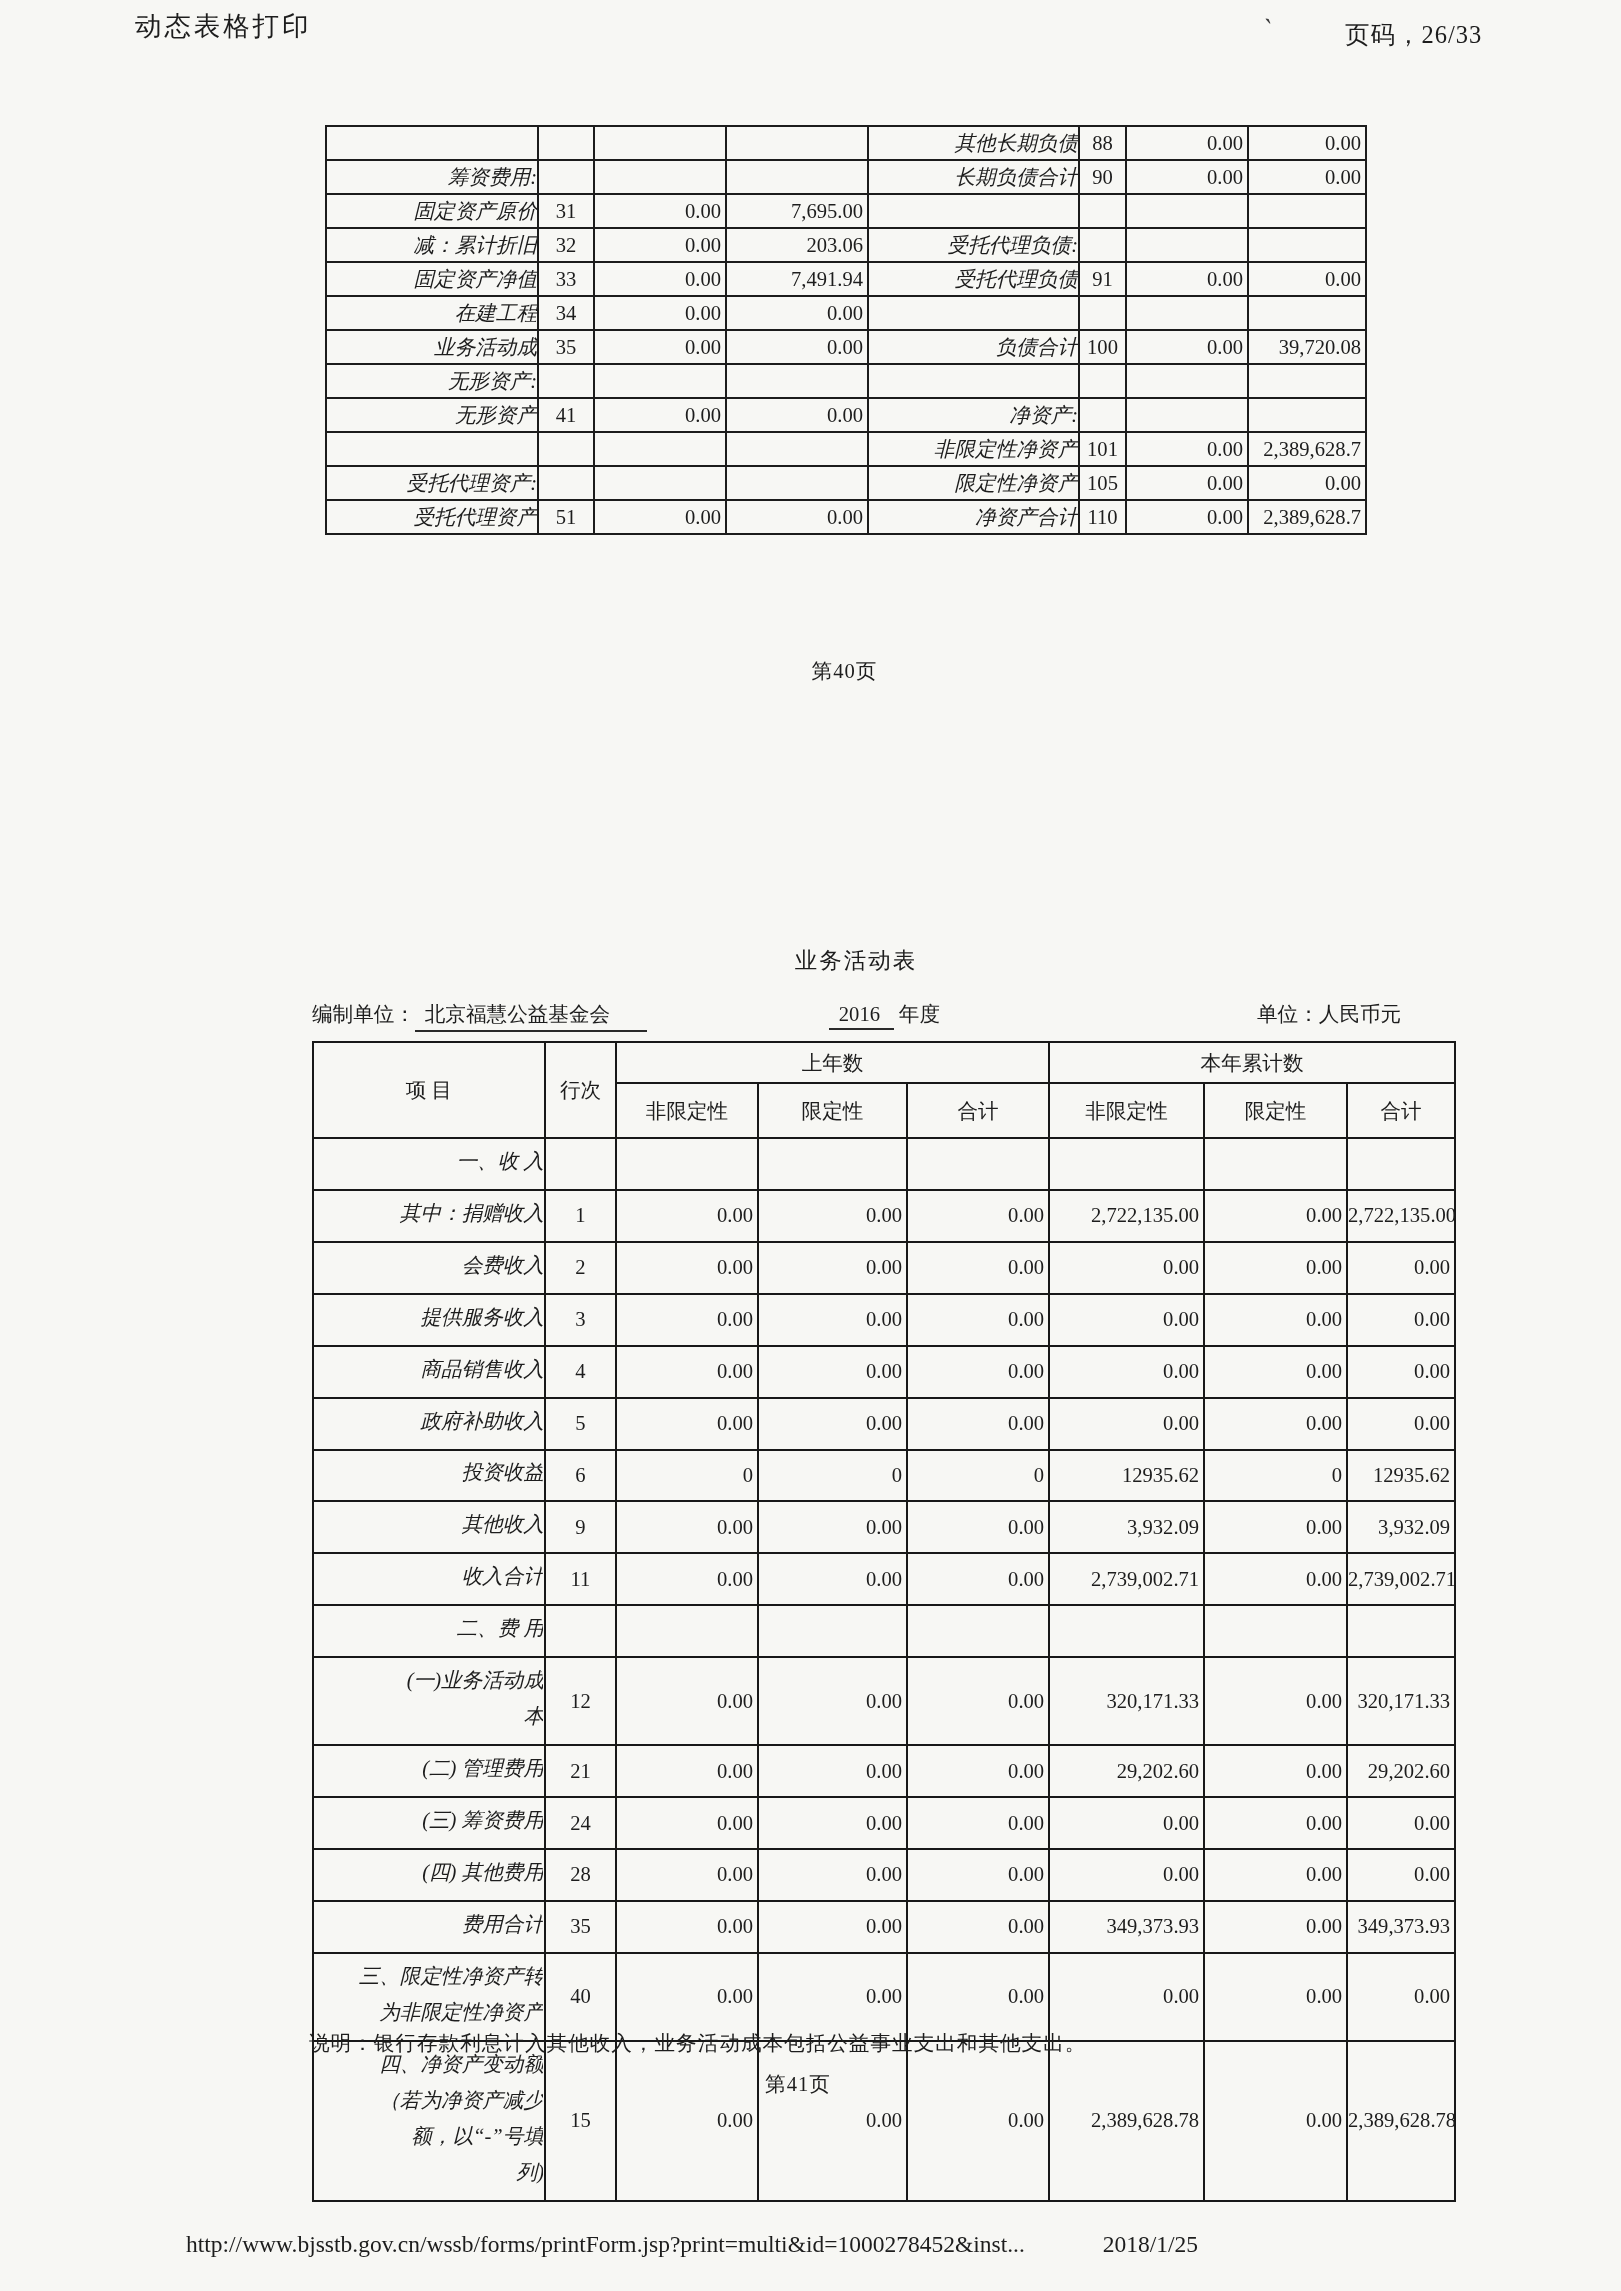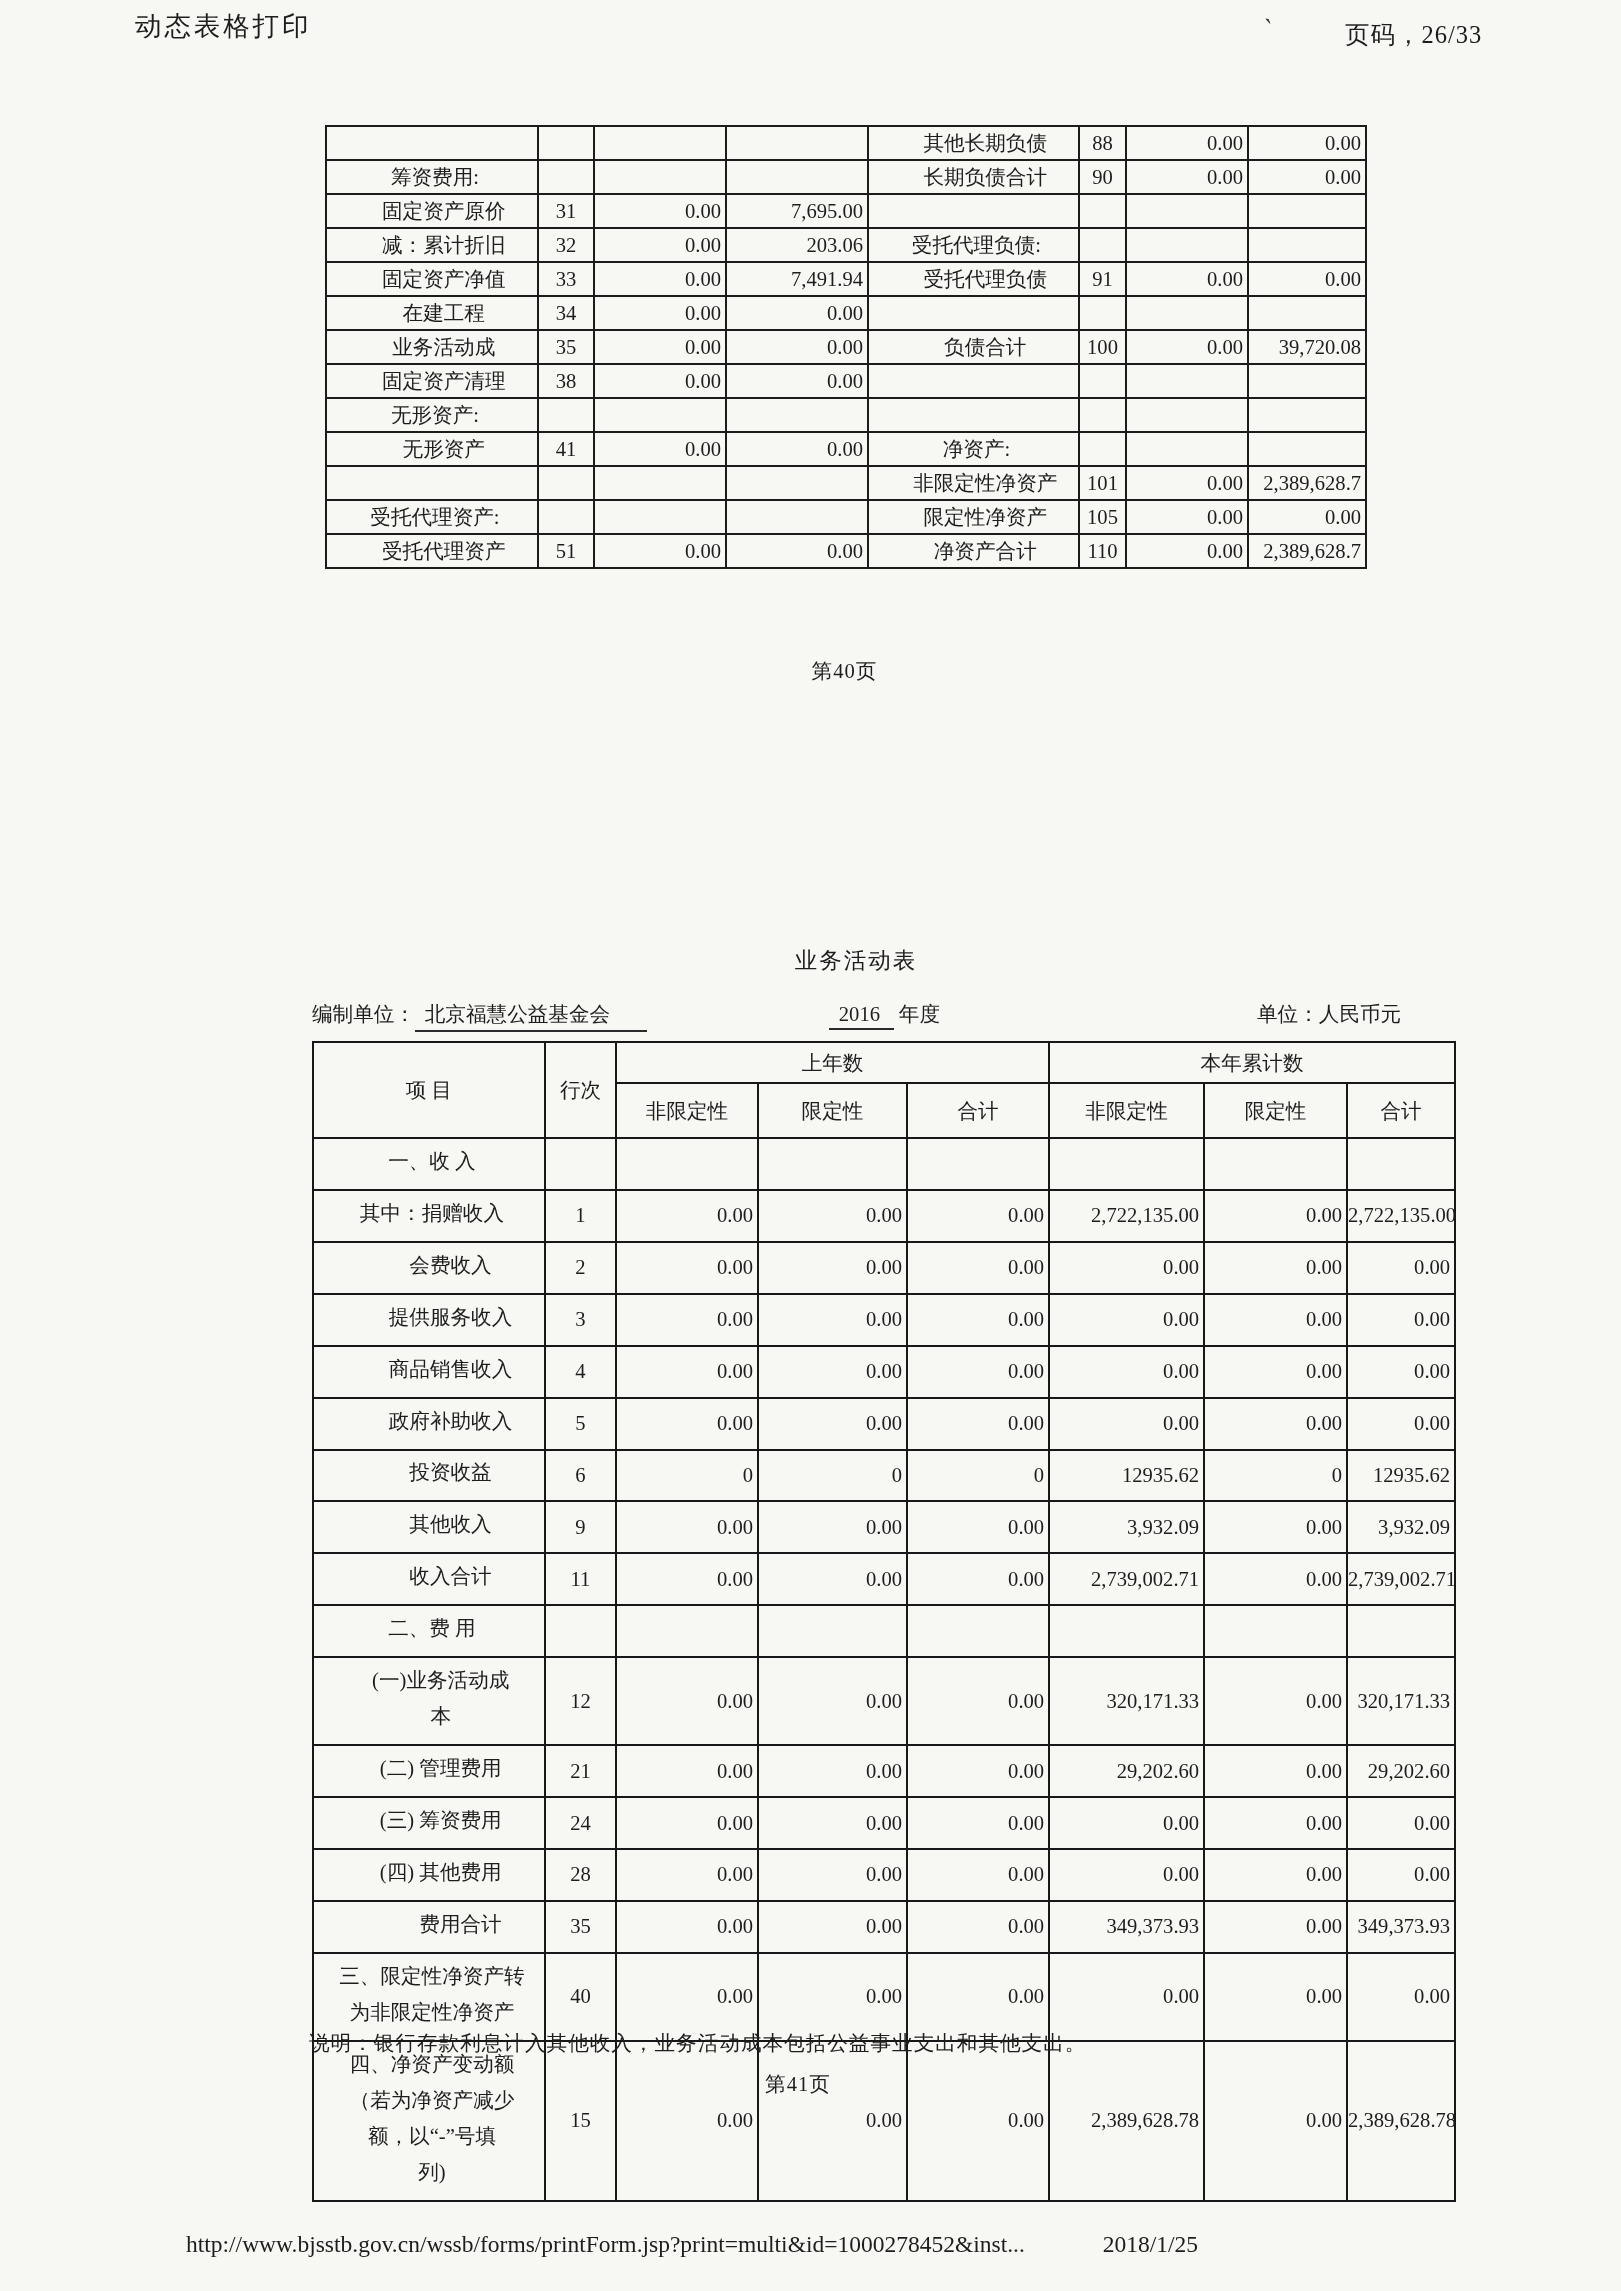--- a/index.html
+++ b/index.html
@@ -25,21 +25,21 @@
   
   .t2 { left:312px; top:1041px; width:1142px; border:2.9px solid #141414; }
   .t2 th, .t2 td { border:2px solid #181818; font-size:20.6px; }
   .t2 thead { border-bottom:2.9px solid #141414; }
   .t2 thead th { font-weight:normal; text-align:center; }
   .t2 thead tr:nth-child(1) th { height:41px; }
   .t2 thead tr:nth-child(2) th { height:55px; }
   .t2 tbody td { height:44px; }
   .t2 tr.secrow td { height:36px; }
 
-  .lbl { text-align:center; }
+  .lbl { text-align:right;font-style:italic; }
   .t1 .lbl { white-space:nowrap; }
   .t2 .lbl { white-space:pre-line; line-height:1.75; padding-top:3.9px; padding-bottom:10px;border-radius:22px; }
   .ln  { text-align:center; font-size:19.6px;margin-top:20px; }
   .num { text-align:right; padding-right:3.9px; font-size:19.6px; letter-spacing:0; }
   .ind0 { padding-left:5.9px; }
   .ind1 { padding-left:23.5px; }
   .ind2 { padding-left:43px; }
   .ind3 { padding-left:63px; }
 
   .cap { text-align:center; font-size:20.6px; letter-spacing:1px; }
@@ -140,30 +140,20 @@
       </tr>
       <tr>
         <td class="lbl ind1">业务活动成</td>
         <td class="ln">35</td>
         <td class="num">0.00</td>
         <td class="num">0.00</td>
         <td class="lbl ind1">负债合计</td>
         <td class="ln">100</td>
         <td class="num">0.00</td>
         <td class="num">39,720.08</td>
-      </tr>
-      <tr>
-        <td class="lbl ind1">固定资产清理</td>
-        <td class="ln">38</td>
-        <td class="num">0.00</td>
-        <td class="num">0.00</td>
-        <td class="lbl ind0"></td>
-        <td class="ln"></td>
-        <td class="num"></td>
-        <td class="num"></td>
       </tr>
       <tr>
         <td class="lbl ind0">无形资产:</td>
         <td class="ln"></td>
         <td class="num"></td>
         <td class="num"></td>
         <td class="lbl ind0"></td>
         <td class="ln"></td>
         <td class="num"></td>
         <td class="num"></td>

